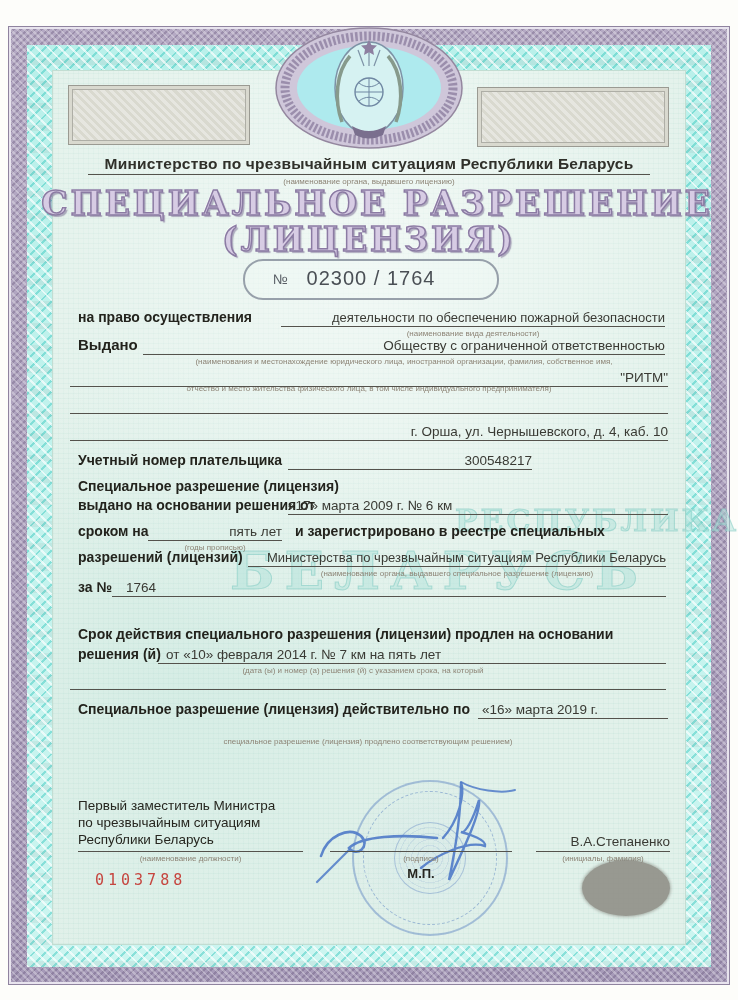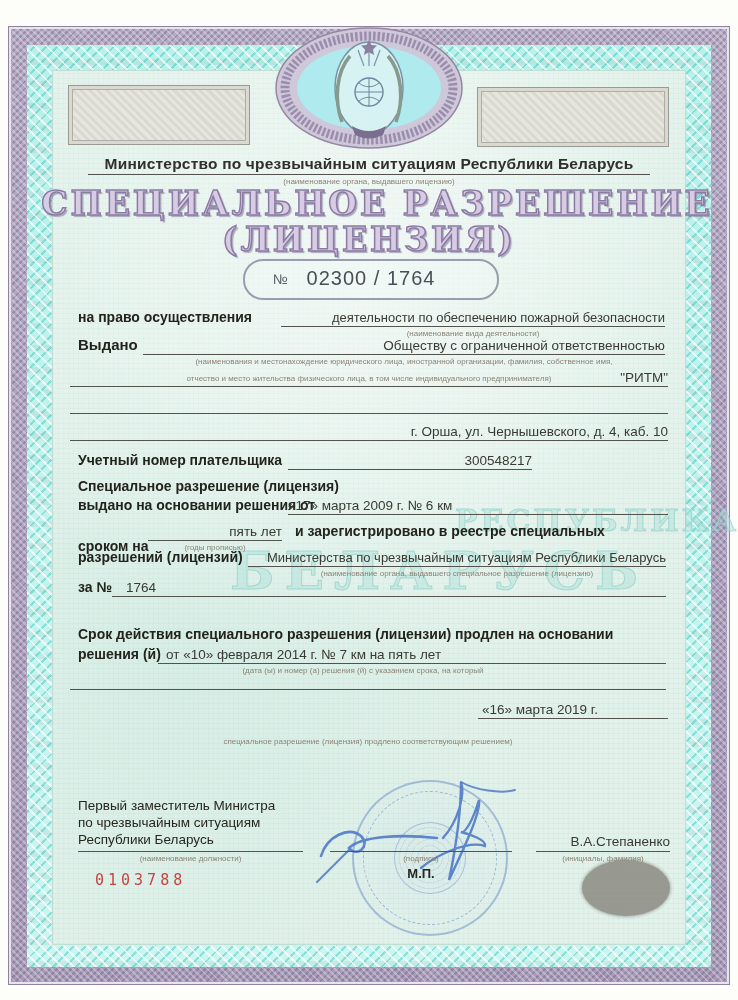--- a/index.html
+++ b/index.html
@@ -121,37 +121,37 @@
   <div class="rule" style="left:281px;width:384px;top:326px;"></div>
   <div class="cap" style="left:281px;width:384px;top:329px;">(наименование вида деятельности)</div>
 
   <div class="lbl" style="left:78px;top:336px;font-size:15px;">Выдано</div>
   <div class="val" style="left:143px;width:522px;top:338px;">Обществу с ограниченной ответственностью</div>
   <div class="rule" style="left:143px;width:522px;top:354px;"></div>
   <div class="cap" style="left:143px;width:522px;top:357px;">(наименования и местонахождение юридического лица, иностранной организации, фамилия, собственное имя,</div>
 
   <div class="val" style="left:70px;width:598px;top:370px;">"РИТМ"</div>
   <div class="rule" style="left:70px;width:598px;top:386px;"></div>
-  <div class="cap" style="left:70px;width:598px;top:374px;">отчество и место жительства физического лица, в том числе индивидуального предпринимателя)</div>
+  <div class="cap" style="left:70px;width:598px;top:384px;">отчество и место жительства физического лица, в том числе индивидуального предпринимателя)</div>
 
   <div class="rule" style="left:70px;width:598px;top:413px;"></div>
 
   <div class="val" style="left:70px;width:598px;top:424px;">г. Орша, ул. Чернышевского, д. 4, каб. 10</div>
   <div class="rule" style="left:70px;width:598px;top:440px;"></div>
 
   <div class="lbl" style="left:78px;top:452px;">Учетный номер плательщика</div>
   <div class="val" style="left:288px;width:244px;top:453px;">300548217</div>
   <div class="rule" style="left:288px;width:244px;top:469px;"></div>
 
   <div class="lbl" style="left:78px;top:478px;">Специальное разрешение (лицензия)</div>
   <div class="lbl" style="left:78px;top:497px;">выдано на основании решения от</div>
   <div class="val left" style="left:288px;top:498px;">«17» марта 2009 г. № 6 км</div>
   <div class="rule" style="left:288px;width:380px;top:514px;"></div>
 
-  <div class="lbl" style="left:78px;top:538px;">сроком на</div>
+  <div class="lbl" style="left:78px;top:523px;">сроком на</div>
   <div class="val" style="left:148px;width:134px;top:524px;">пять лет</div>
   <div class="rule" style="left:148px;width:134px;top:540px;"></div>
   <div class="cap" style="left:148px;width:134px;top:543px;">(годы прописью)</div>
   <div class="lbl" style="left:295px;top:523px;">и зарегистрировано в реестре специальных</div>
 
   <div class="lbl" style="left:78px;top:549px;">разрешений (лицензий)</div>
   <div class="val" style="left:248px;width:418px;top:550px;font-size:13px;">Министерства по чрезвычайным ситуациям Республики Беларусь</div>
   <div class="rule" style="left:248px;width:418px;top:566px;"></div>
   <div class="cap" style="left:248px;width:418px;top:569px;">(наименование органа, выдавшего специальное разрешение (лицензию)</div>
 
@@ -161,20 +161,21 @@
 
   <div class="lbl" style="left:78px;top:626px;">Срок действия специального разрешения (лицензии) продлен на основании</div>
   <div class="lbl" style="left:78px;top:646px;">решения (й)</div>
   <div class="val left" style="left:166px;top:647px;">от «10» февраля 2014 г. № 7 км на пять лет</div>
   <div class="rule" style="left:158px;width:508px;top:663px;"></div>
   <div class="cap" style="left:158px;width:410px;top:666px;">(дата (ы) и номер (а) решения (й) с указанием срока, на который</div>
 
   <div class="rule" style="left:70px;width:596px;top:689px;"></div>
   <div class="cap" style="left:70px;width:596px;top:692px;margin-top:45px;">специальное разрешение (лицензия) продлено соответствующим решением)</div>
 
+  <div class="lbl" style="left:78px;top:701px;">Специальное разрешение (лицензия) действительно по</div>
   <div class="val left" style="left:482px;top:702px;">«16» марта 2019 г.</div>
   <div class="rule" style="left:478px;width:190px;top:718px;"></div>
 
   <div class="sig-pos" style="top:798px;">Первый заместитель Министра</div>
   <div class="sig-pos" style="top:815px;">по чрезвычайным ситуациям</div>
   <div class="sig-pos" style="top:832px;">Республики Беларусь</div>
   <div class="rule" style="left:78px;width:225px;top:851px;"></div>
   <div class="cap" style="left:78px;width:225px;top:854px;">(наименование должности)</div>
 
   <div class="stamp"></div>

